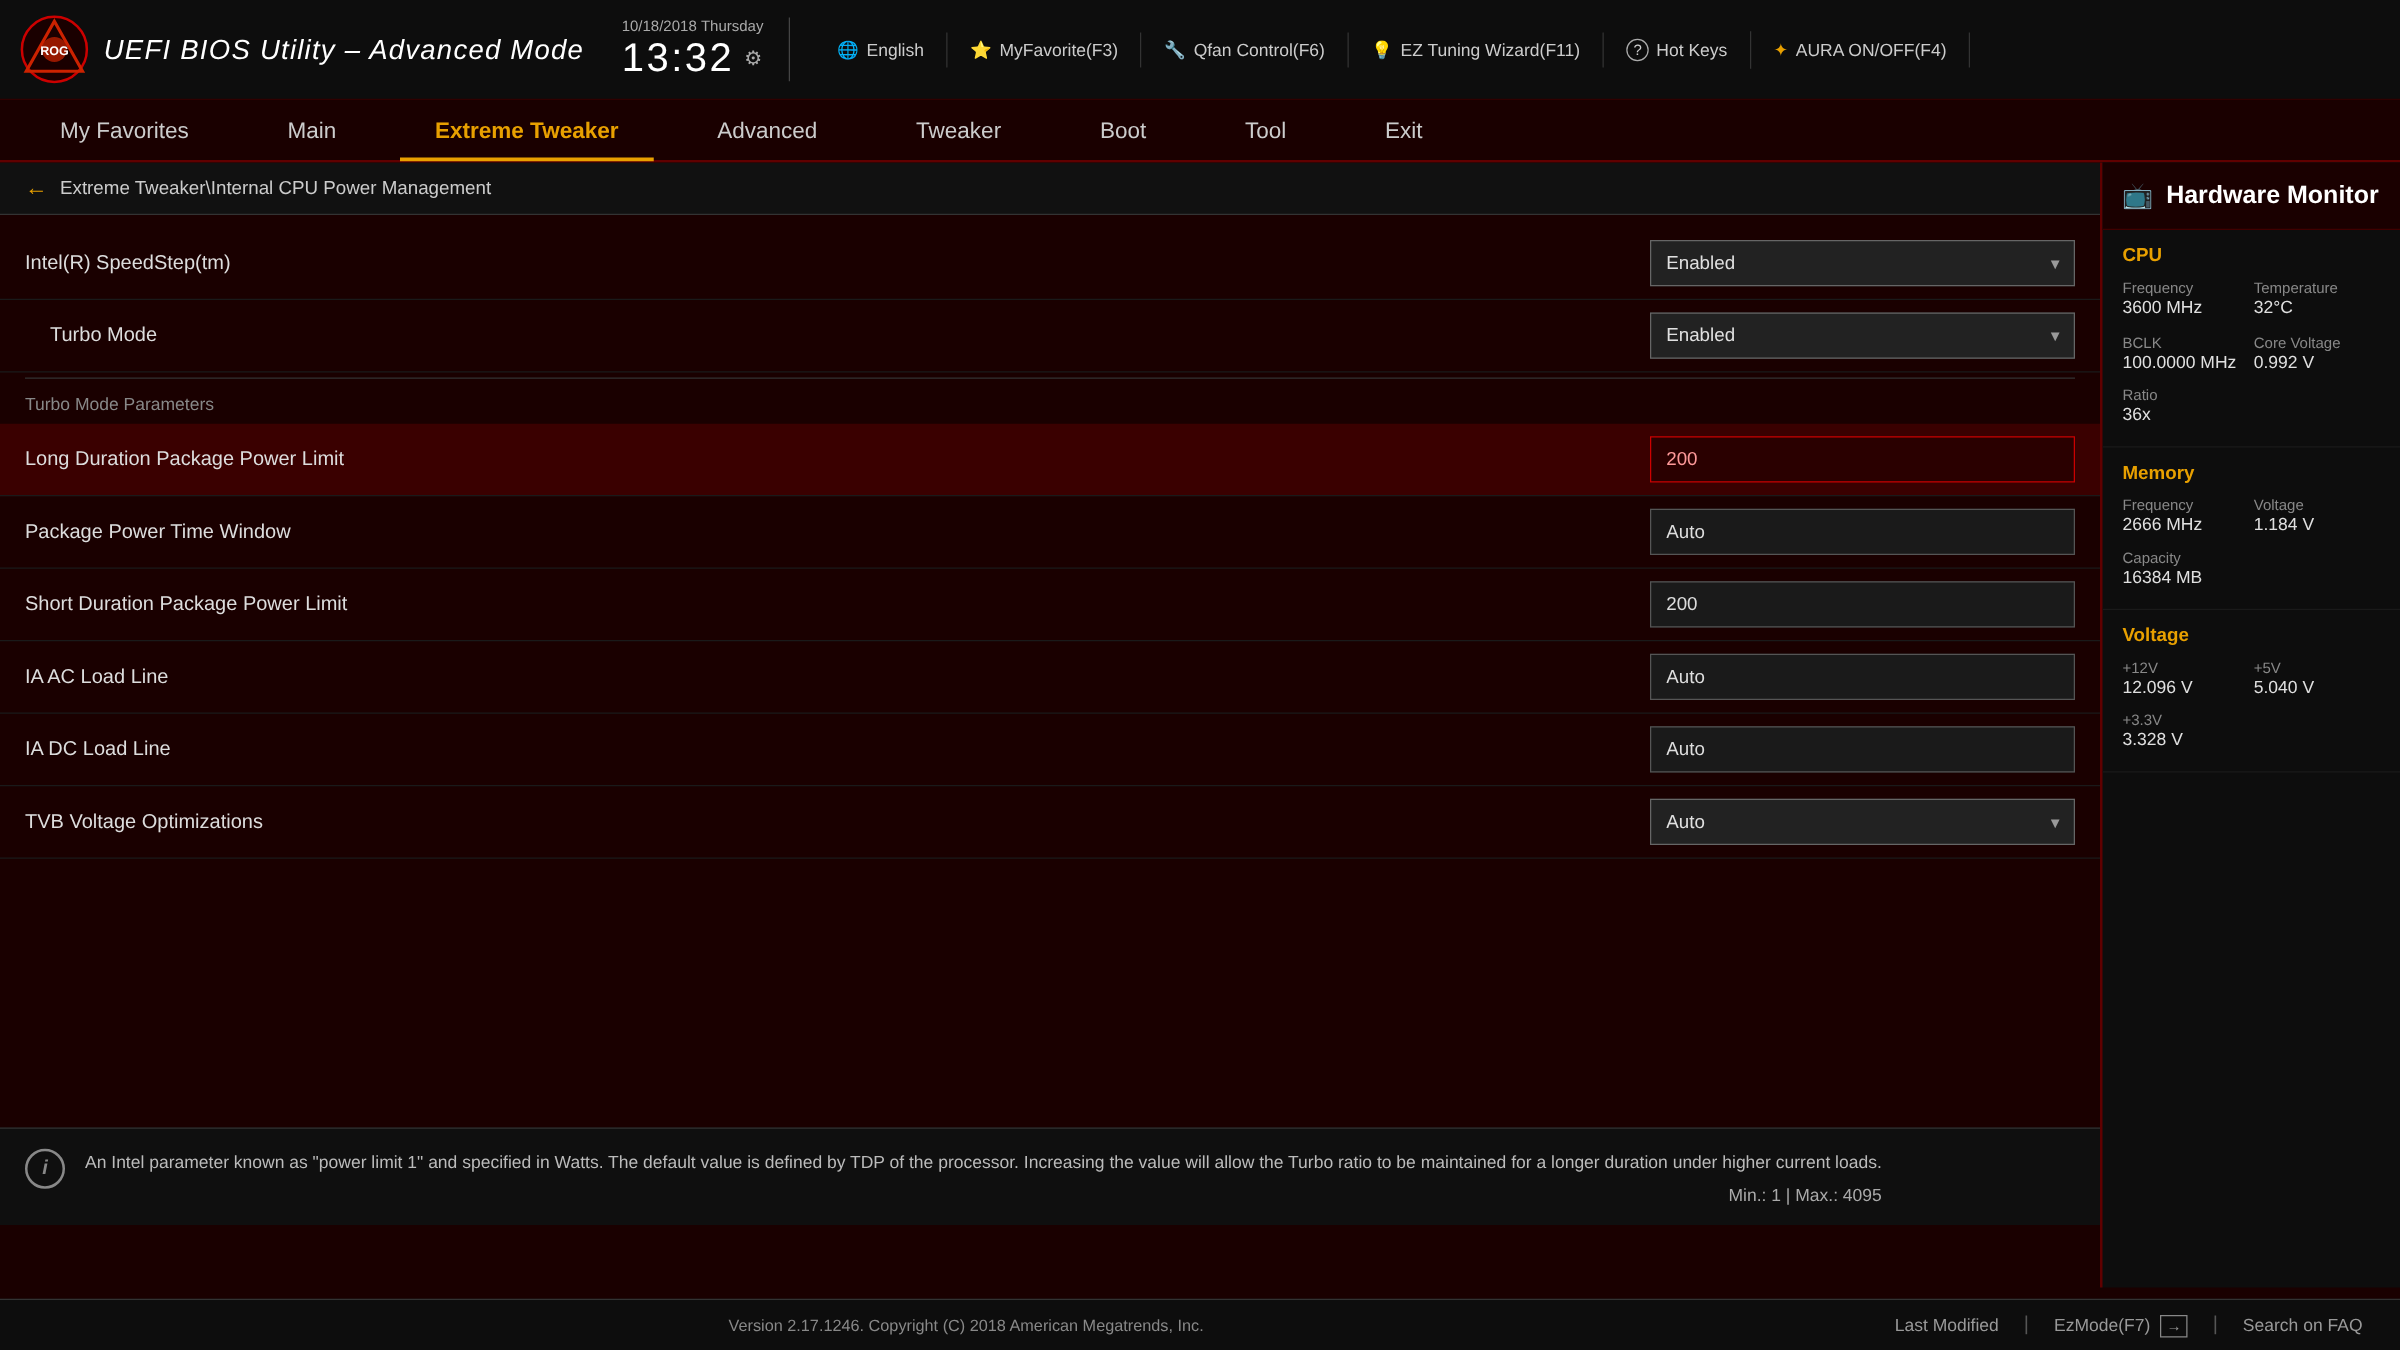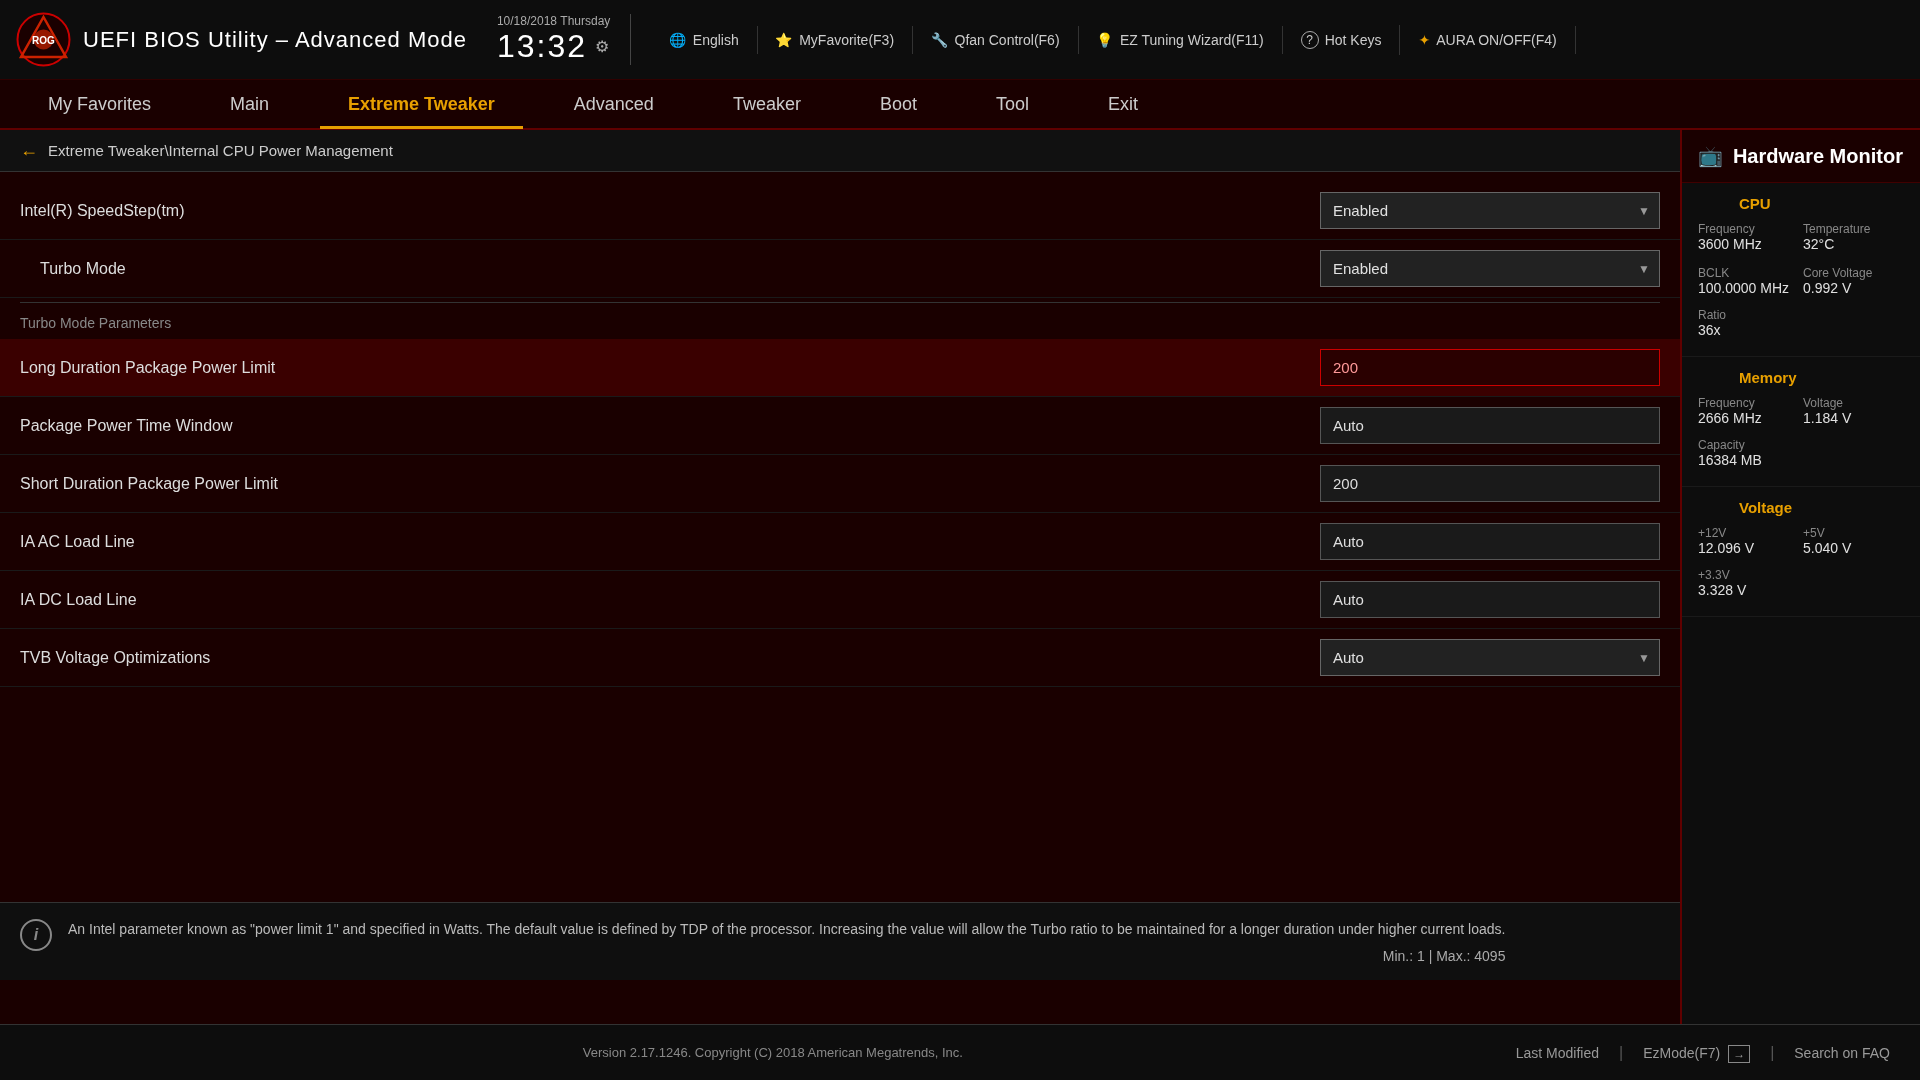--- a/index.html
+++ b/index.html
@@ -32,20 +32,21 @@
     .logo-icon {
       width: 55px;
       height: 55px;
     }
 
     .title-text {
       color: #ffffff;
       font-size: 22px;
       font-weight: 400;
       letter-spacing: 1px;
+      font-style: italic;
     }
 
     .datetime-area {
       display: flex;
       flex-direction: column;
       align-items: flex-start;
       margin-right: 20px;
       border-right: 1px solid #444;
       padding-right: 20px;
     }
@@ -287,21 +288,20 @@
     .sidebar-section {
       padding: 12px 16px;
       border-bottom: 1px solid #1a1a1a;
     }
 
     .sidebar-section-title {
       color: #e8a000;
       font-size: 15px;
       font-weight: 600;
       margin-bottom: 10px;
-      margin-left: 41px;
     }
 
     .monitor-grid {
       display: grid;
       grid-template-columns: 1fr 1fr;
       gap: 8px 4px;
     }
 
     .monitor-item-label {
       color: #888;
@@ -351,21 +351,21 @@
       margin-top: 8px;
       text-align: right;
     }
 
     
     .footer {
       position: absolute;
       bottom: 0;
       left: 0;
       right: 0;
-      height: 56px;
+      height: 41px;
       background: #0d0d0d;
       border-top: 1px solid #333;
       display: flex;
       align-items: center;
       justify-content: space-between;
       padding: 0 30px;
       z-index: 10;
     }
 
     .footer-item {

